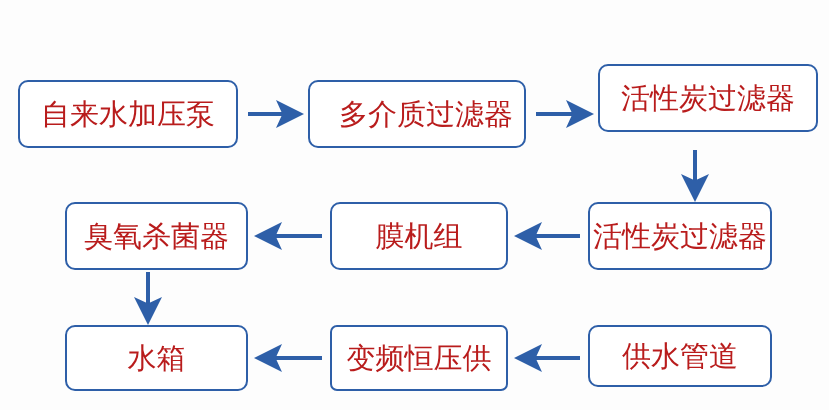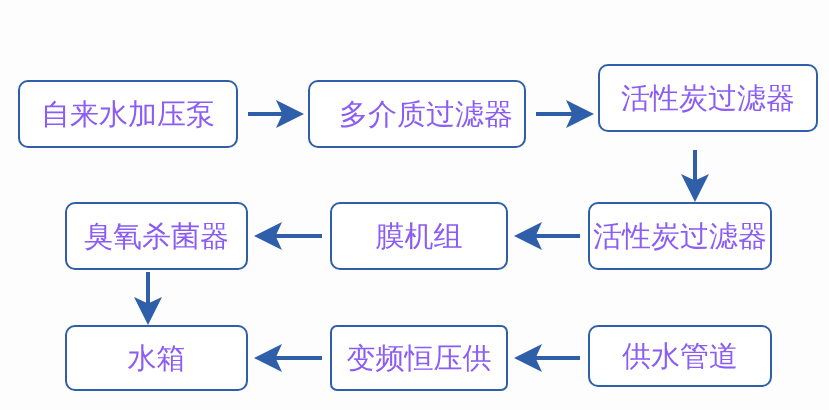--- a/index.html
+++ b/index.html
@@ -34,21 +34,21 @@
   
   .node {
     position: absolute;
     box-sizing: border-box;
     background: #ffffff;
     border: 2px solid #2e5fa8;
     border-radius: 10px;
     display: flex;
     align-items: center;
     justify-content: center;
-    color: #8b5cf6;
+    color: #b91c1c;
     font-size: 29px;
     line-height: 1;
     white-space: nowrap;
     letter-spacing: 0px;
   }
   
   #arrows {
     position: absolute;
     left: 0;
     top: 0;

